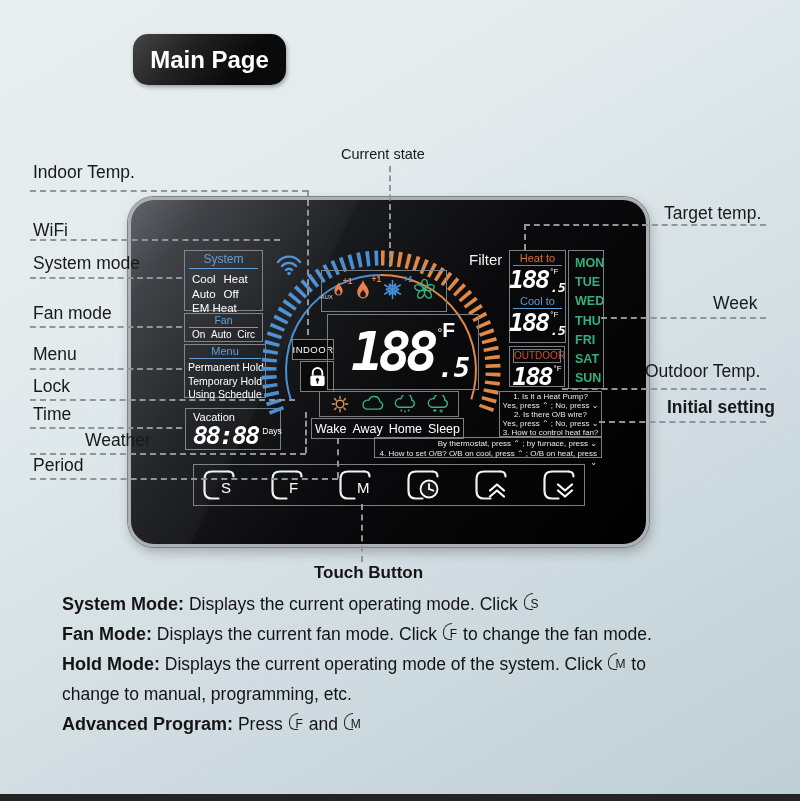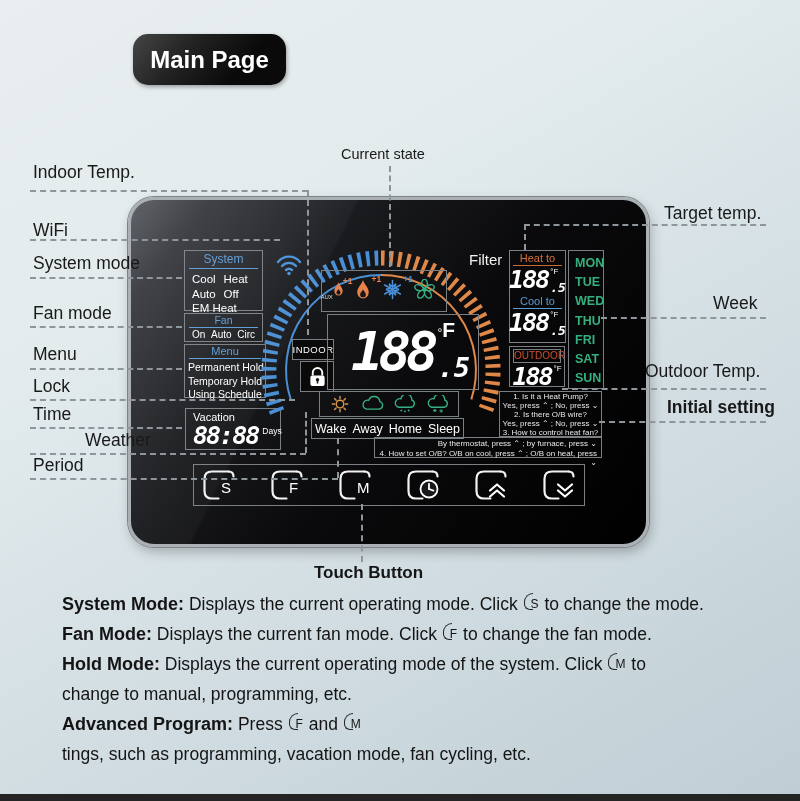--- a/index.html
+++ b/index.html
@@ -449,21 +449,21 @@
       </svg>
     </div>
   </div>
 </div>
 
 <div class="footer">
   <p>
     <b>System Mode:</b><span> Displays the current operating mode. Click </span><span class="kbtn">
         <span class="kbtn-arc"></span>
         <span class="kbtn-letter">S</span>
-      </span><span> to change the mode.</span>
+      </span>
   </p>
   <p>
     <b>Fan Mode:</b><span> Displays the current fan mode. Click </span><span class="kbtn">
         <span class="kbtn-arc"></span>
         <span class="kbtn-letter">F</span>
       </span><span> to change the fan mode.</span>
   </p>
   <p>
     <b>Hold Mode:</b><span> Displays the current operating mode of the system. Click </span><span class="kbtn">
         <span class="kbtn-arc"></span>
@@ -472,17 +472,16 @@
     <span>change to manual, programming, etc.</span>
   </p>
   <p>
     <b>Advanced Program:</b><span> Press </span><span class="kbtn">
         <span class="kbtn-arc"></span>
         <span class="kbtn-letter">F</span>
       </span><span> and </span><span class="kbtn">
         <span class="kbtn-arc"></span>
         <span class="kbtn-letter">M</span>
       </span><br>
-    <span>tings, such as programming, vacation mode, fan cycling, etc.</span>
   </p>
 </div>
 
 <div class="bottombar"></div>
 
 </body></html>

